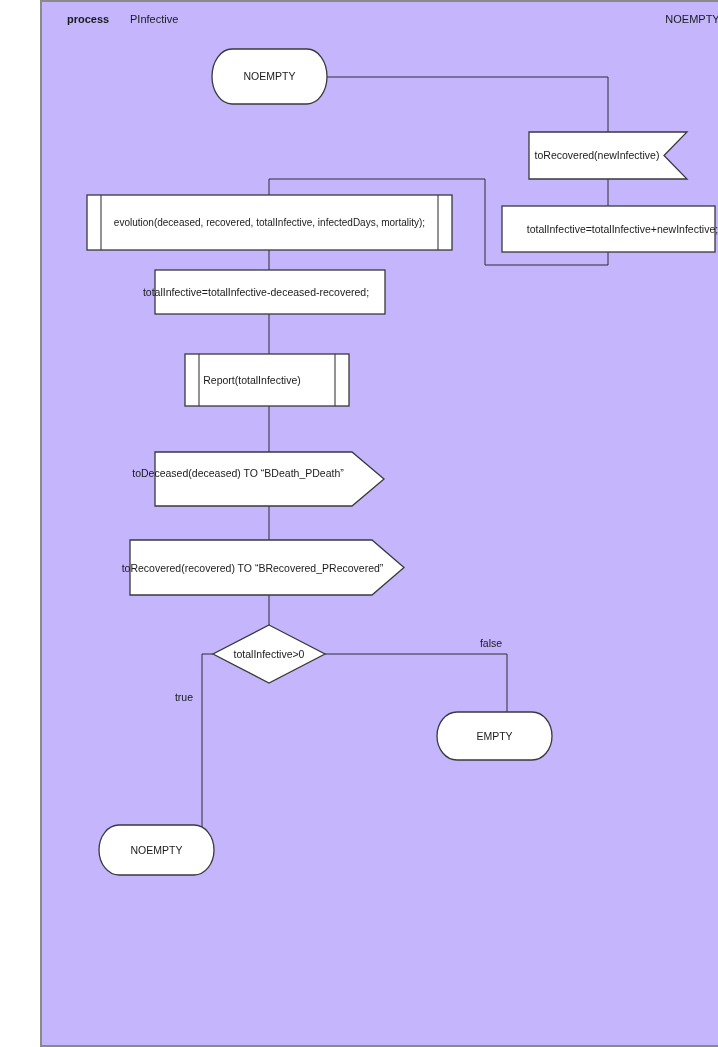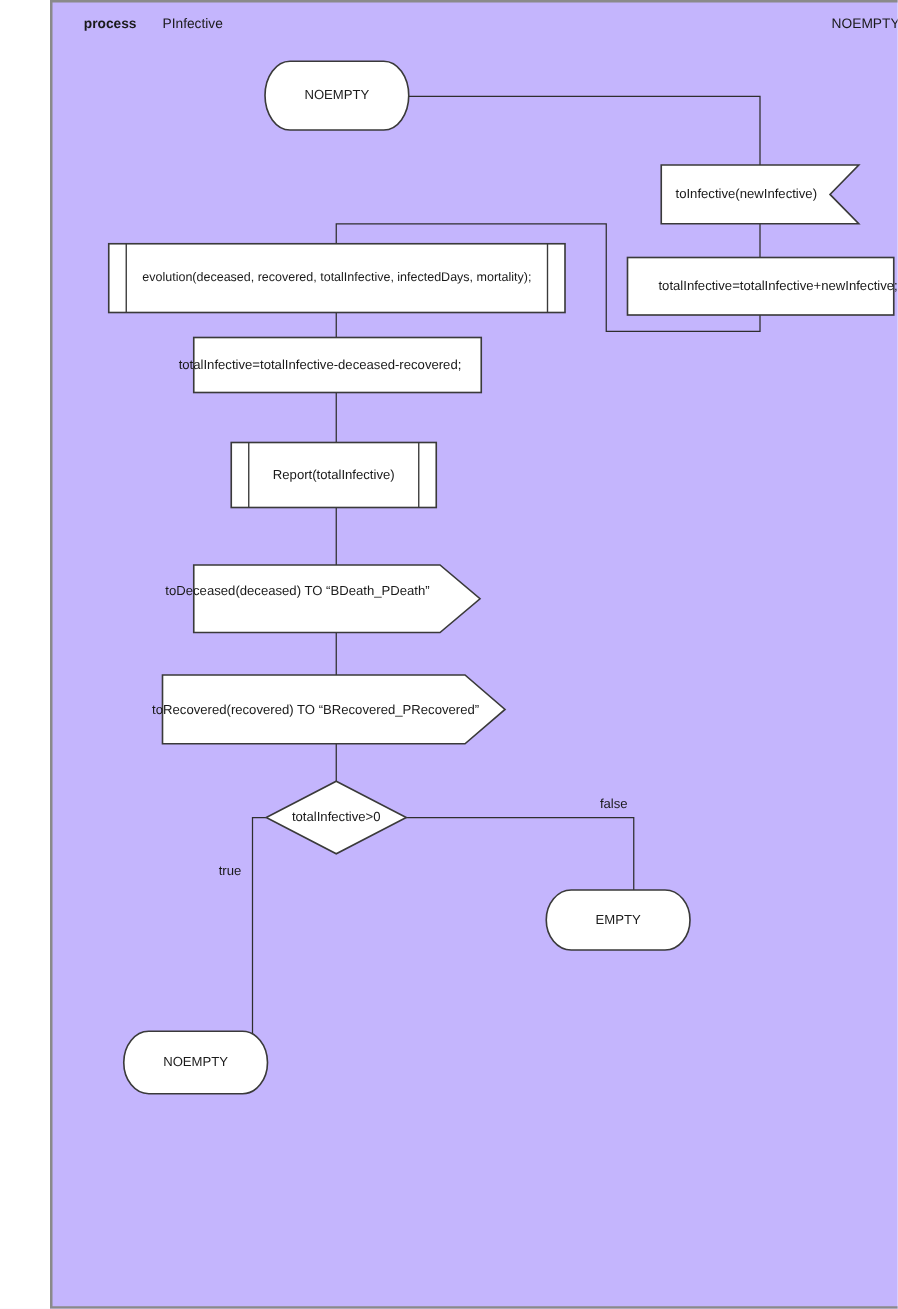--- a/index.html
+++ b/index.html
@@ -88,29 +88,29 @@
       <polygon class="shape" points="227,623 283,652 227,681 171,652"></polygon>
 
       <path class="shape" d="M415 710 L490 710 A20 24 0 0 1 490 758 L415 758 A20 24 0 0 1 415 710 Z"></path>
 
       <path class="shape" d="M77 823 L152 823 A20 25 0 0 1 152 873 L77 873 A20 25 0 0 1 77 823 Z"></path>
     </g>
   </svg>
 
   <div class="lbl" style="left:170px;top:47px;width:115px;height:55px">NOEMPTY</div>
 
-  <div class="lbl" style="left:489px;top:130px;width:132px;height:47px">toInfective(newInfective)</div>
+  <div class="lbl" style="left:489px;top:130px;width:132px;height:47px">toRecovered(newInfective)</div>
 
   <div class="lbl" style="left:462px;top:204px;width:237px;height:46px">totalInfective=totalInfective+newInfective;</div>
 
   <div class="lbl small" style="left:59px;top:193px;width:337px;height:55px">evolution(deceased, recovered, totalInfective, infectedDays, mortality);</div>
 
   <div class="lbl" style="left:115px;top:268px;width:198px;height:44px">totalInfective=totalInfective-deceased-recovered;</div>
 
-  <div class="lbl" style="left:157px;top:352px;width:136px;height:52px">Report(totalInfective)</div>
+  <div class="lbl" style="left:142px;top:352px;width:136px;height:52px">Report(totalInfective)</div>
 
   <div class="lbl" style="left:96px;top:450px;width:200px;height:42px">toDeceased(deceased) TO “BDeath_PDeath”</div>
 
   <div class="lbl" style="left:88px;top:538px;width:245px;height:56px">toRecovered(recovered) TO “BRecovered_PRecovered”</div>
 
   <div class="lbl" style="left:171px;top:623px;width:112px;height:58px">totalInfective&gt;0</div>
 
   <div class="lbl" style="left:434px;top:634px;width:30px;height:14px">false</div>
 
   <div class="lbl" style="left:128px;top:688px;width:28px;height:14px">true</div>

